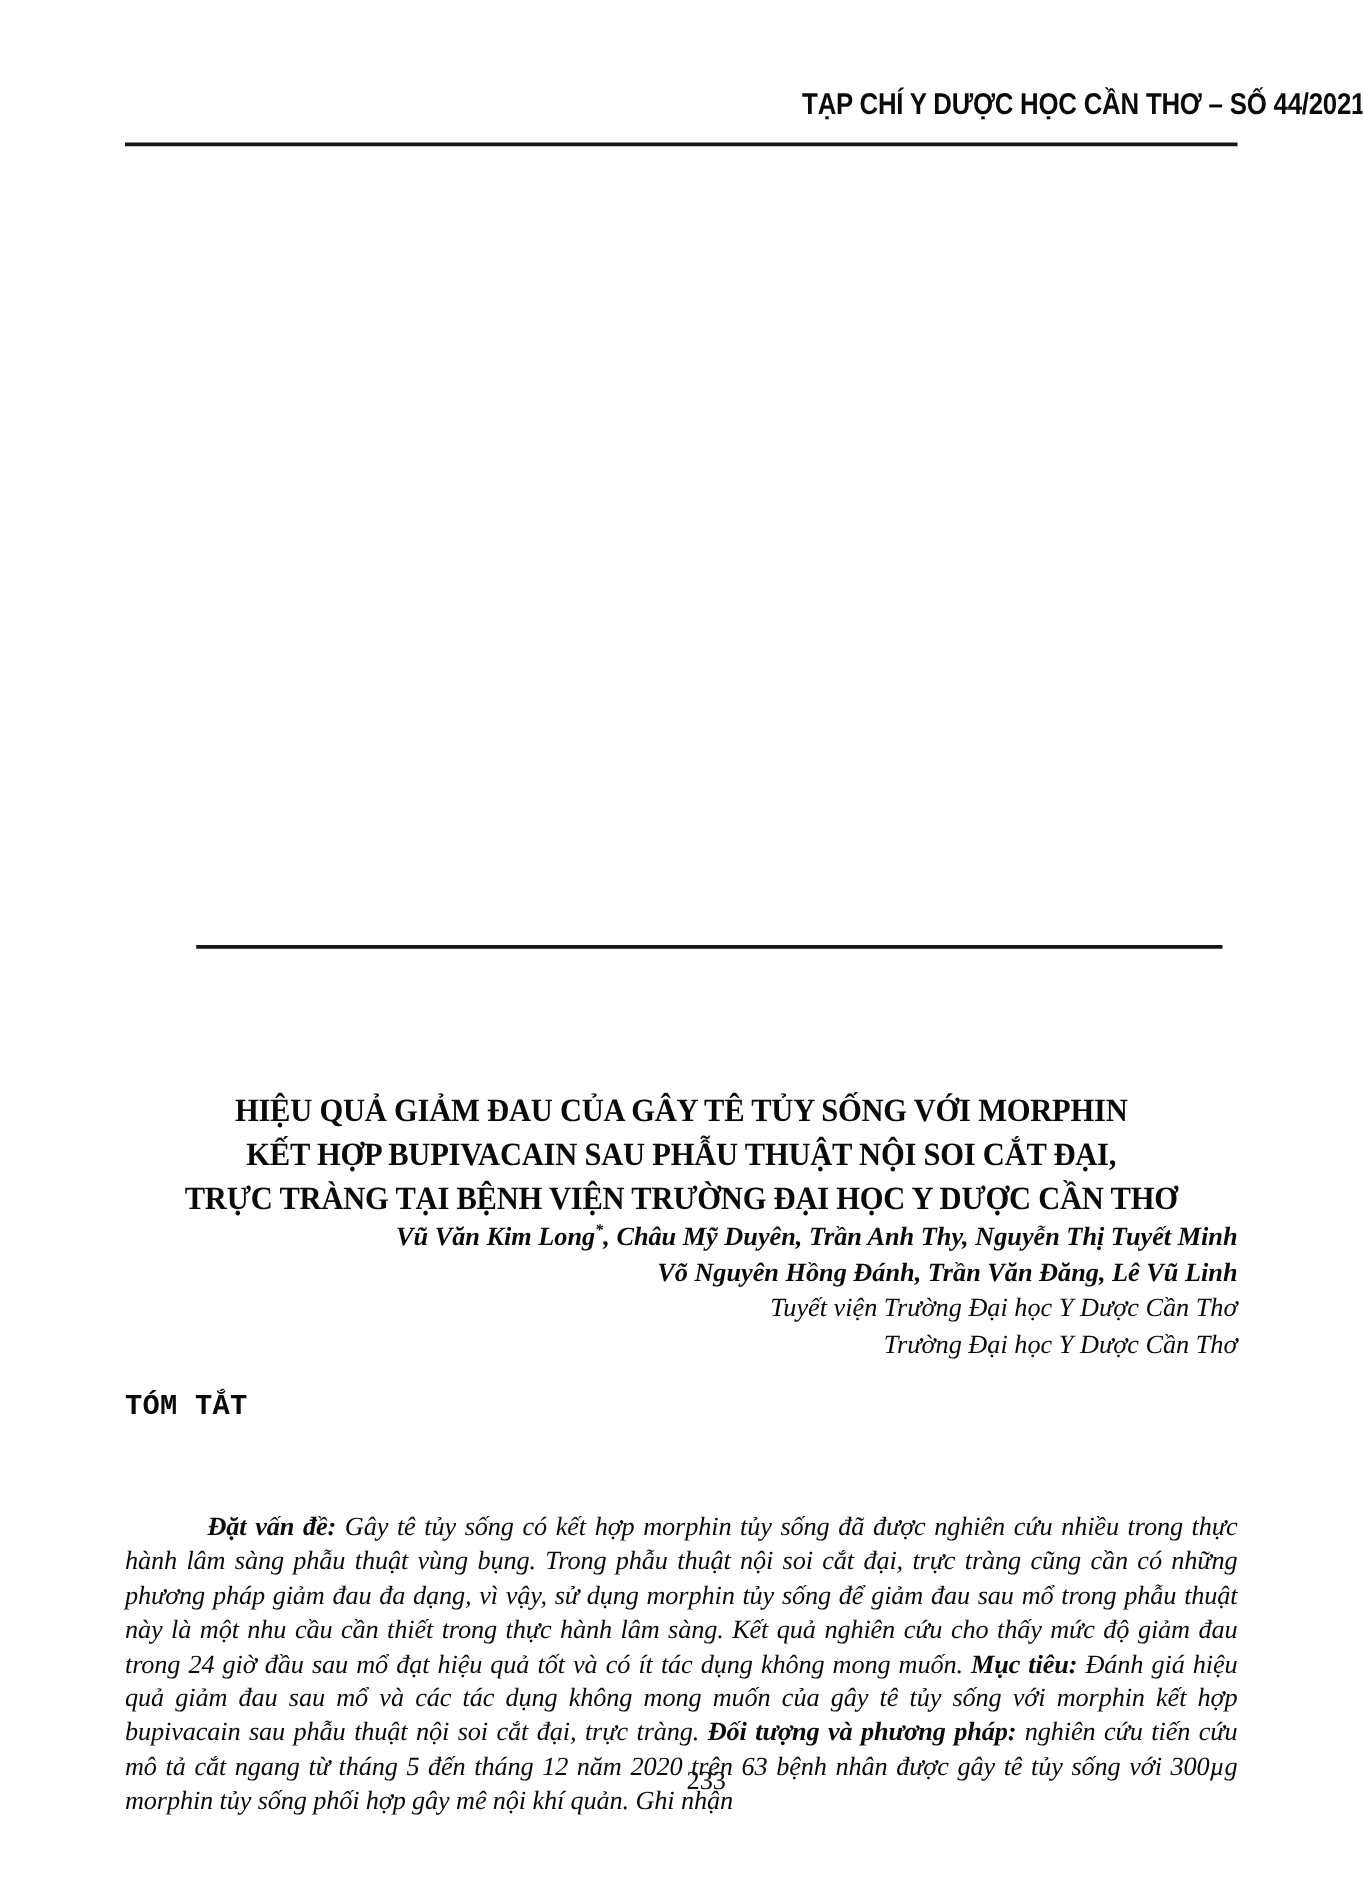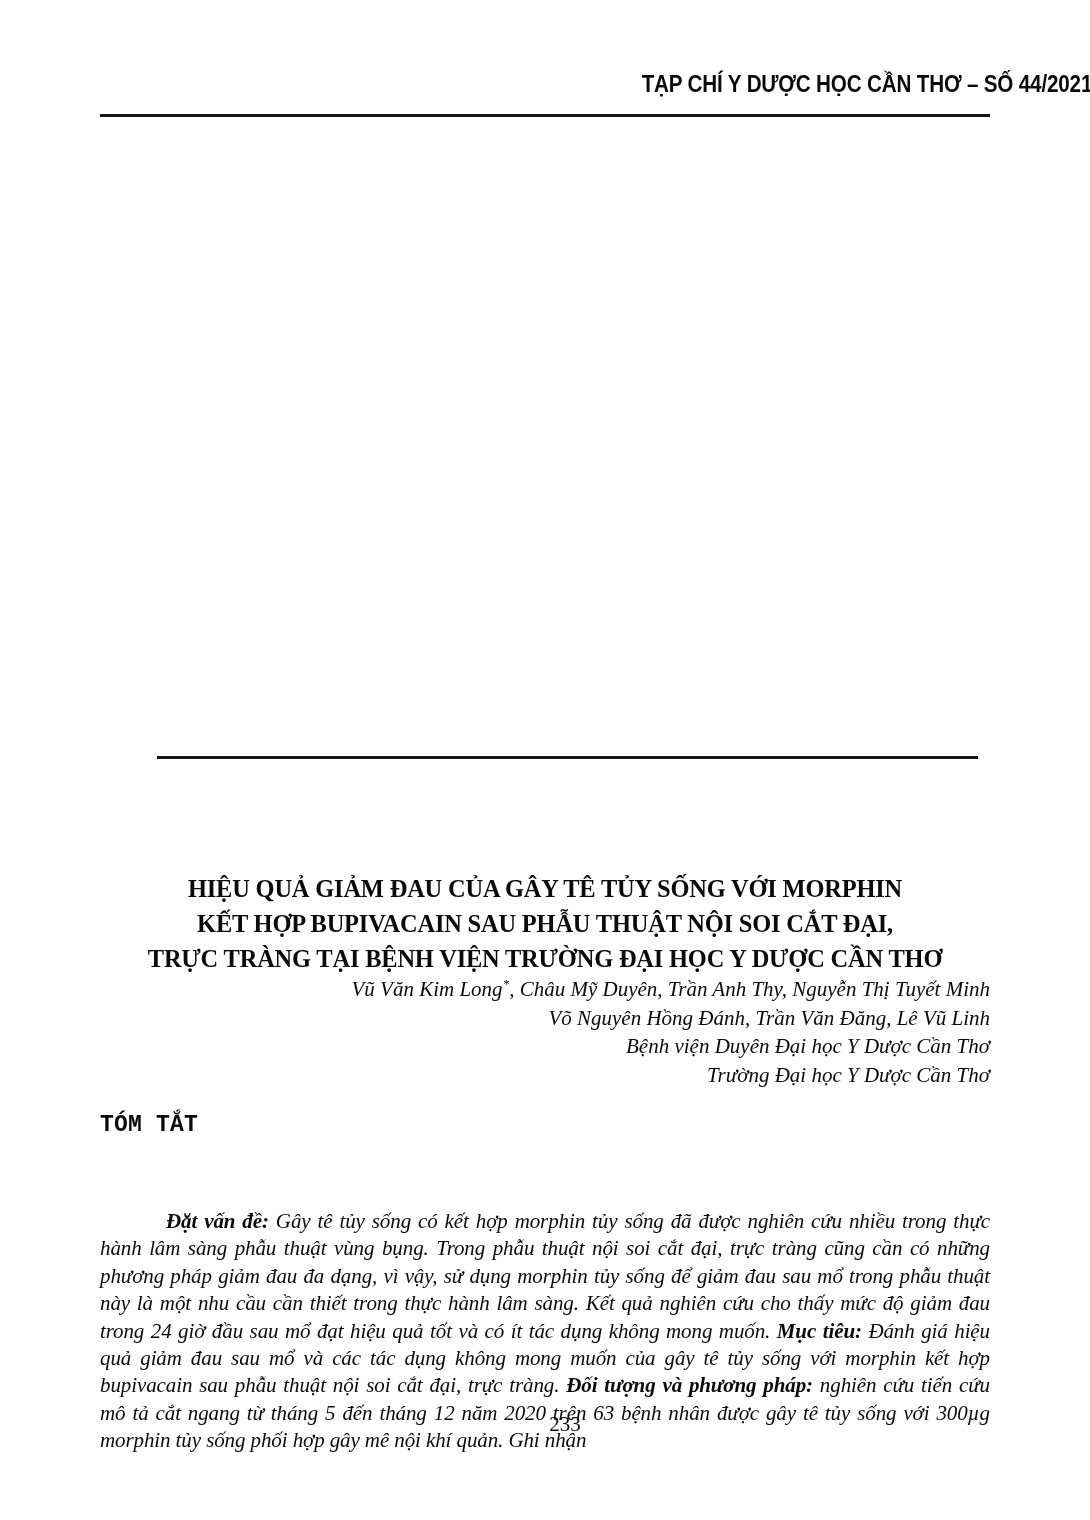--- a/index.html
+++ b/index.html
@@ -76,21 +76,21 @@
   .byline {
     position: absolute;
     top: 975px;
     left: 100px;
     width: 890px;
     text-align: right;
     font-size: 21px;
     line-height: 28.5px;
     font-style: italic;
   }
-  .byline .authors { font-weight: 400; }
+  .byline .authors { font-weight: 700; }
   .byline sup {
     font-size: 0.62em;
     vertical-align: super;
     line-height: 0;
   }
   
   .abstract-heading {
     position: absolute;
     top: 1112px;
     left: 100px;
@@ -142,21 +142,21 @@
     <span class="tline">HIỆU QUẢ GIẢM ĐAU CỦA GÂY TÊ TỦY SỐNG VỚI MORPHIN</span><br>
     <span class="tline">KẾT HỢP BUPIVACAIN SAU PHẪU THUẬT NỘI SOI CẮT ĐẠI,</span><br>
     <span class="tline">TRỰC TRÀNG TẠI BỆNH VIỆN TRƯỜNG ĐẠI HỌC Y DƯỢC CẦN THƠ</span>
   </h1>
 
   <div class="byline">
     <div class="authors">
       <span>Vũ Văn Kim Long</span><sup>*</sup><span>, Châu Mỹ Duyên, Trần Anh Thy, Nguyễn Thị Tuyết Minh</span>
     </div>
     <div class="authors">Võ Nguyên Hồng Đánh, Trần Văn Đăng, Lê Vũ Linh</div>
-    <div>Bệnh viện Duyên Đại học Y Dược Cần Thơ</div>
+    <div>Tuyết viện Trường Đại học Y Dược Cần Thơ</div>
     <div>Trường Đại học Y Dược Cần Thơ</div>
   </div>
 
   <h2 class="abstract-heading">TÓM TẮT</h2>
 
   <p class="abstract">
     <span class="lbl">Đặt vấn đề:</span><span> Gây tê tủy sống có kết hợp morphin tủy sống đã được nghiên cứu nhiều trong thực hành lâm sàng phẫu thuật vùng bụng. Trong phẫu thuật nội soi cắt đại, trực tràng cũng cần có những phương pháp giảm đau đa dạng, vì vậy, sử dụng morphin tủy sống để giảm đau sau mổ trong phẫu thuật này là một nhu cầu cần thiết trong thực hành lâm sàng. Kết quả nghiên cứu cho thấy mức độ giảm đau trong 24 giờ đầu sau mổ đạt hiệu quả tốt và có ít tác dụng không mong muốn. </span><span class="lbl">Mục tiêu:</span><span> Đánh giá hiệu quả giảm đau sau mổ và các tác dụng không mong muốn của gây tê tủy sống với morphin kết hợp bupivacain sau phẫu thuật nội soi cắt đại, trực tràng. </span><span class="lbl">Đối tượng và phương pháp:</span><span> nghiên cứu tiến cứu mô tả cắt ngang từ tháng 5 đến tháng 12 năm 2020 trên 63 bệnh nhân được gây tê tủy sống với 300µg morphin tủy sống phối hợp gây mê nội khí quản. Ghi nhận</span>
   </p>
 
   <div class="pagenum">233</div>

